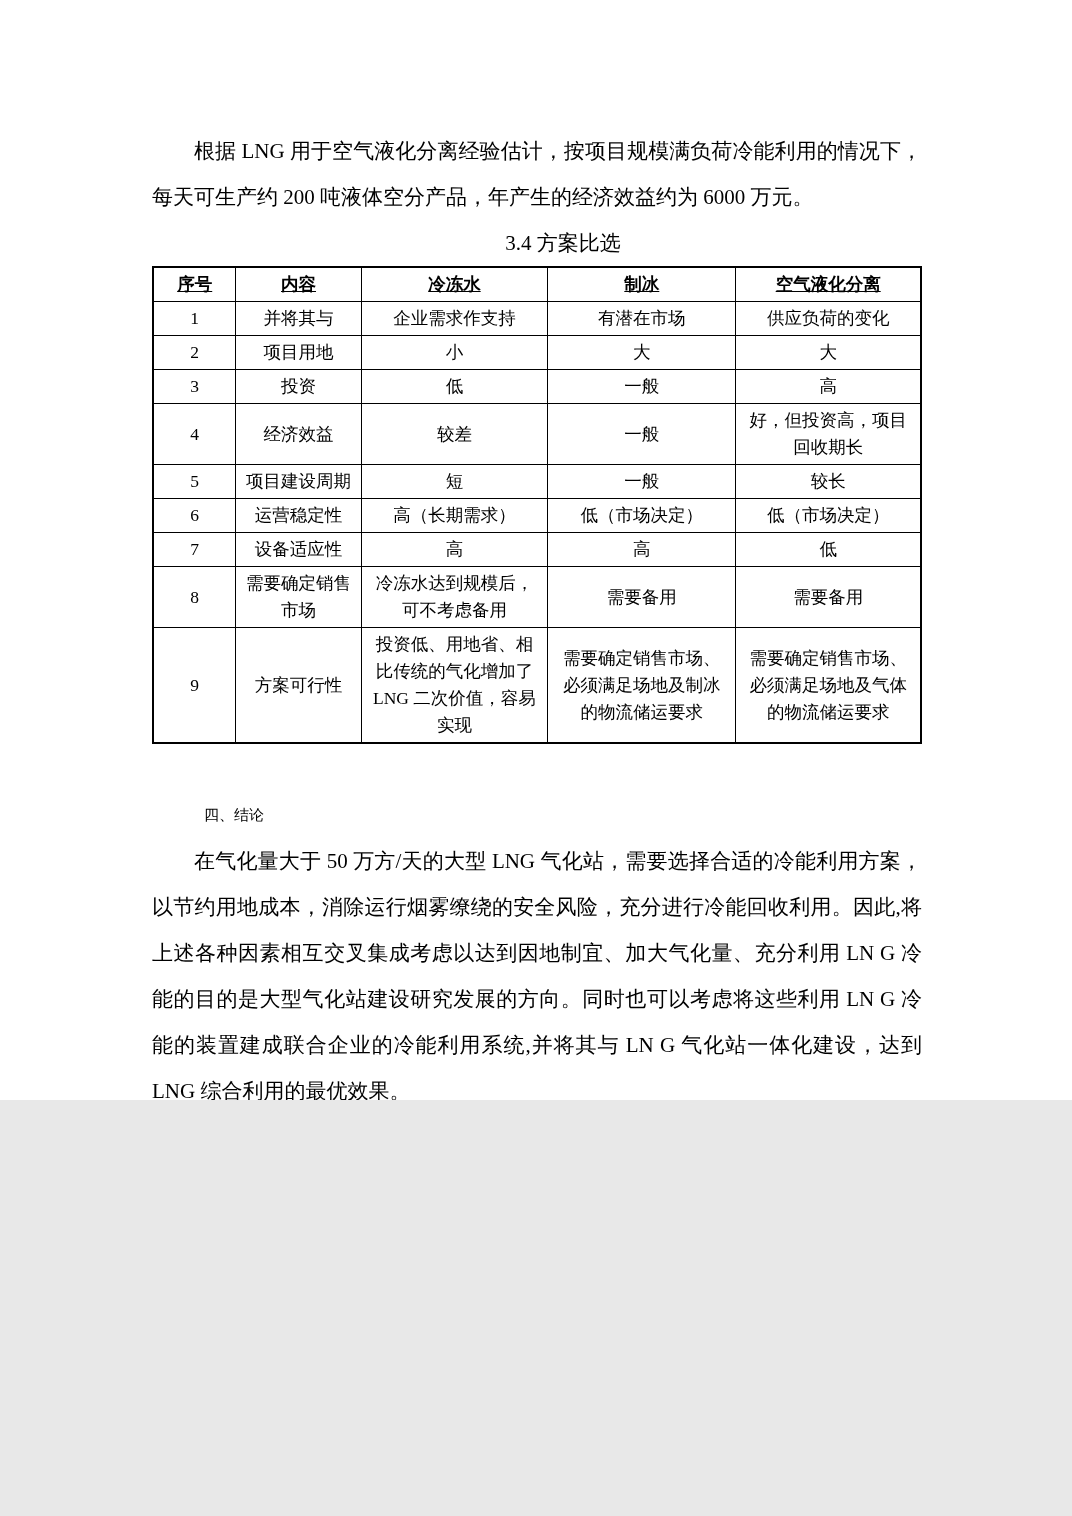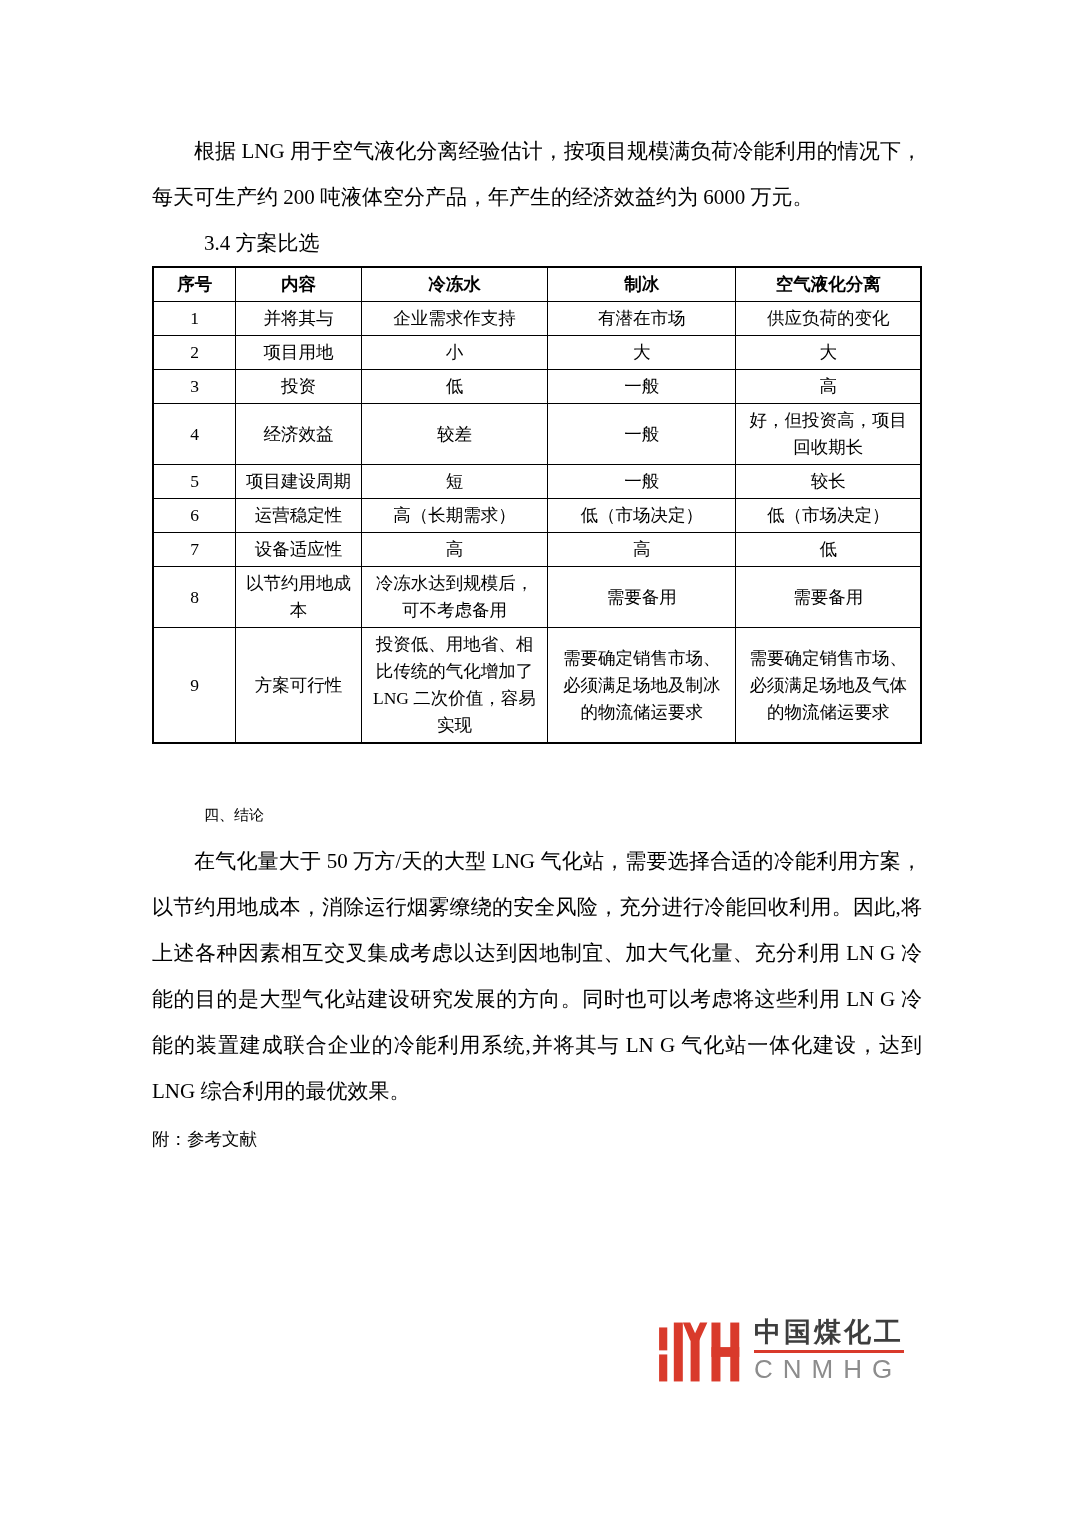--- a/index.html
+++ b/index.html
@@ -1,53 +1,53 @@
 <!DOCTYPE html>
 <html><head>
 <meta charset="utf-8">
 <style>
   html,body { margin:0; padding:0; background:#e8e8e8; }
   .page {
     position:relative;
-    width:1072px; height:1516px;
+    width:1072px; height:1100px;
     margin:0 auto;
     background:#ffffff;
     color:#000;
     font-family:"Liberation Serif","DejaVu Serif",serif;
     box-sizing:border-box;
     padding:128px 150px 0 152px;
     overflow:hidden;
   }
   .body-text {
     font-size:21px; line-height:46px;
     text-align:justify; text-indent:2em;
     margin:0;
   }
   .subheading {
     font-size:21px; line-height:46px;
-    margin:0; padding-left:52px;
+    margin:0; padding-left:52px;text-align:center;
   }
   .table-title {
     text-align:center; font-size:21px; font-weight:bold;
     margin:12px 0 8px; line-height:36px;
   }
   .table-title .prefix { margin-right:10px; }
   table.compare {
     width:100%; border-collapse:collapse;
     font-size:17.5px; border:2px solid #000;
     table-layout:fixed;
   }
   table.compare th, table.compare td {
     border:1px solid #000;
     text-align:center; vertical-align:middle;
     padding:3px 8px; line-height:27px;
     font-weight:normal;
     box-sizing:border-box;
   }
-  table.compare th { font-weight:bold; }
+  table.compare th { font-weight:bold;text-decoration:underline; }
   .col1{width:10.8%} .col2{width:16.3%} .col3{width:24.3%} .col4{width:24.5%} .col5{width:24.1%}
   .section-heading {
     font-size:15px; line-height:46px;
     margin:48px 0 0; padding-left:52px;
   }
   .appendix-label { font-size:17.5px; line-height:30px; margin:10px 0 0; }
   .logo {
     position:absolute; top:1316px; right:168px;
     display:flex; align-items:flex-start; gap:12px;
     background:#fff;
@@ -136,21 +136,21 @@
         </tr>
         <tr>
           <td>7</td>
           <td>设备适应性</td>
           <td>高</td>
           <td>高</td>
           <td>低</td>
         </tr>
         <tr>
           <td>8</td>
-          <td>以节约用地成本</td>
+          <td>需要确定销售市场</td>
           <td>冷冻水达到规模后，可不考虑备用</td>
           <td>需要备用</td>
           <td>需要备用</td>
         </tr>
         <tr>
           <td>9</td>
           <td>方案可行性</td>
           <td>投资低、用地省、相比传统的气化增加了 LNG 二次价值，容易实现</td>
           <td>需要确定销售市场、必须满足场地及制冰的物流储运要求</td>
           <td>需要确定销售市场、必须满足场地及气体的物流储运要求</td>

